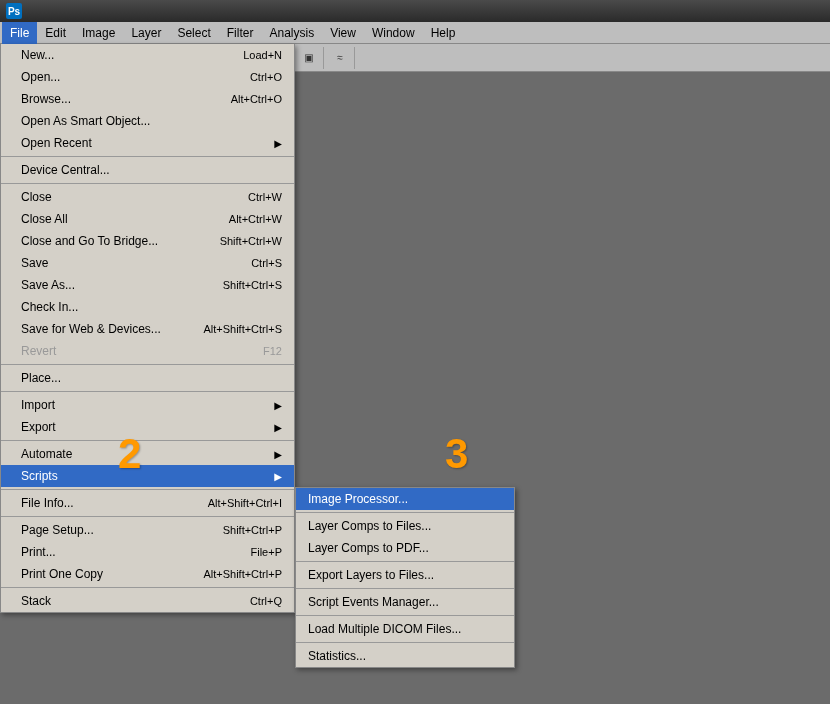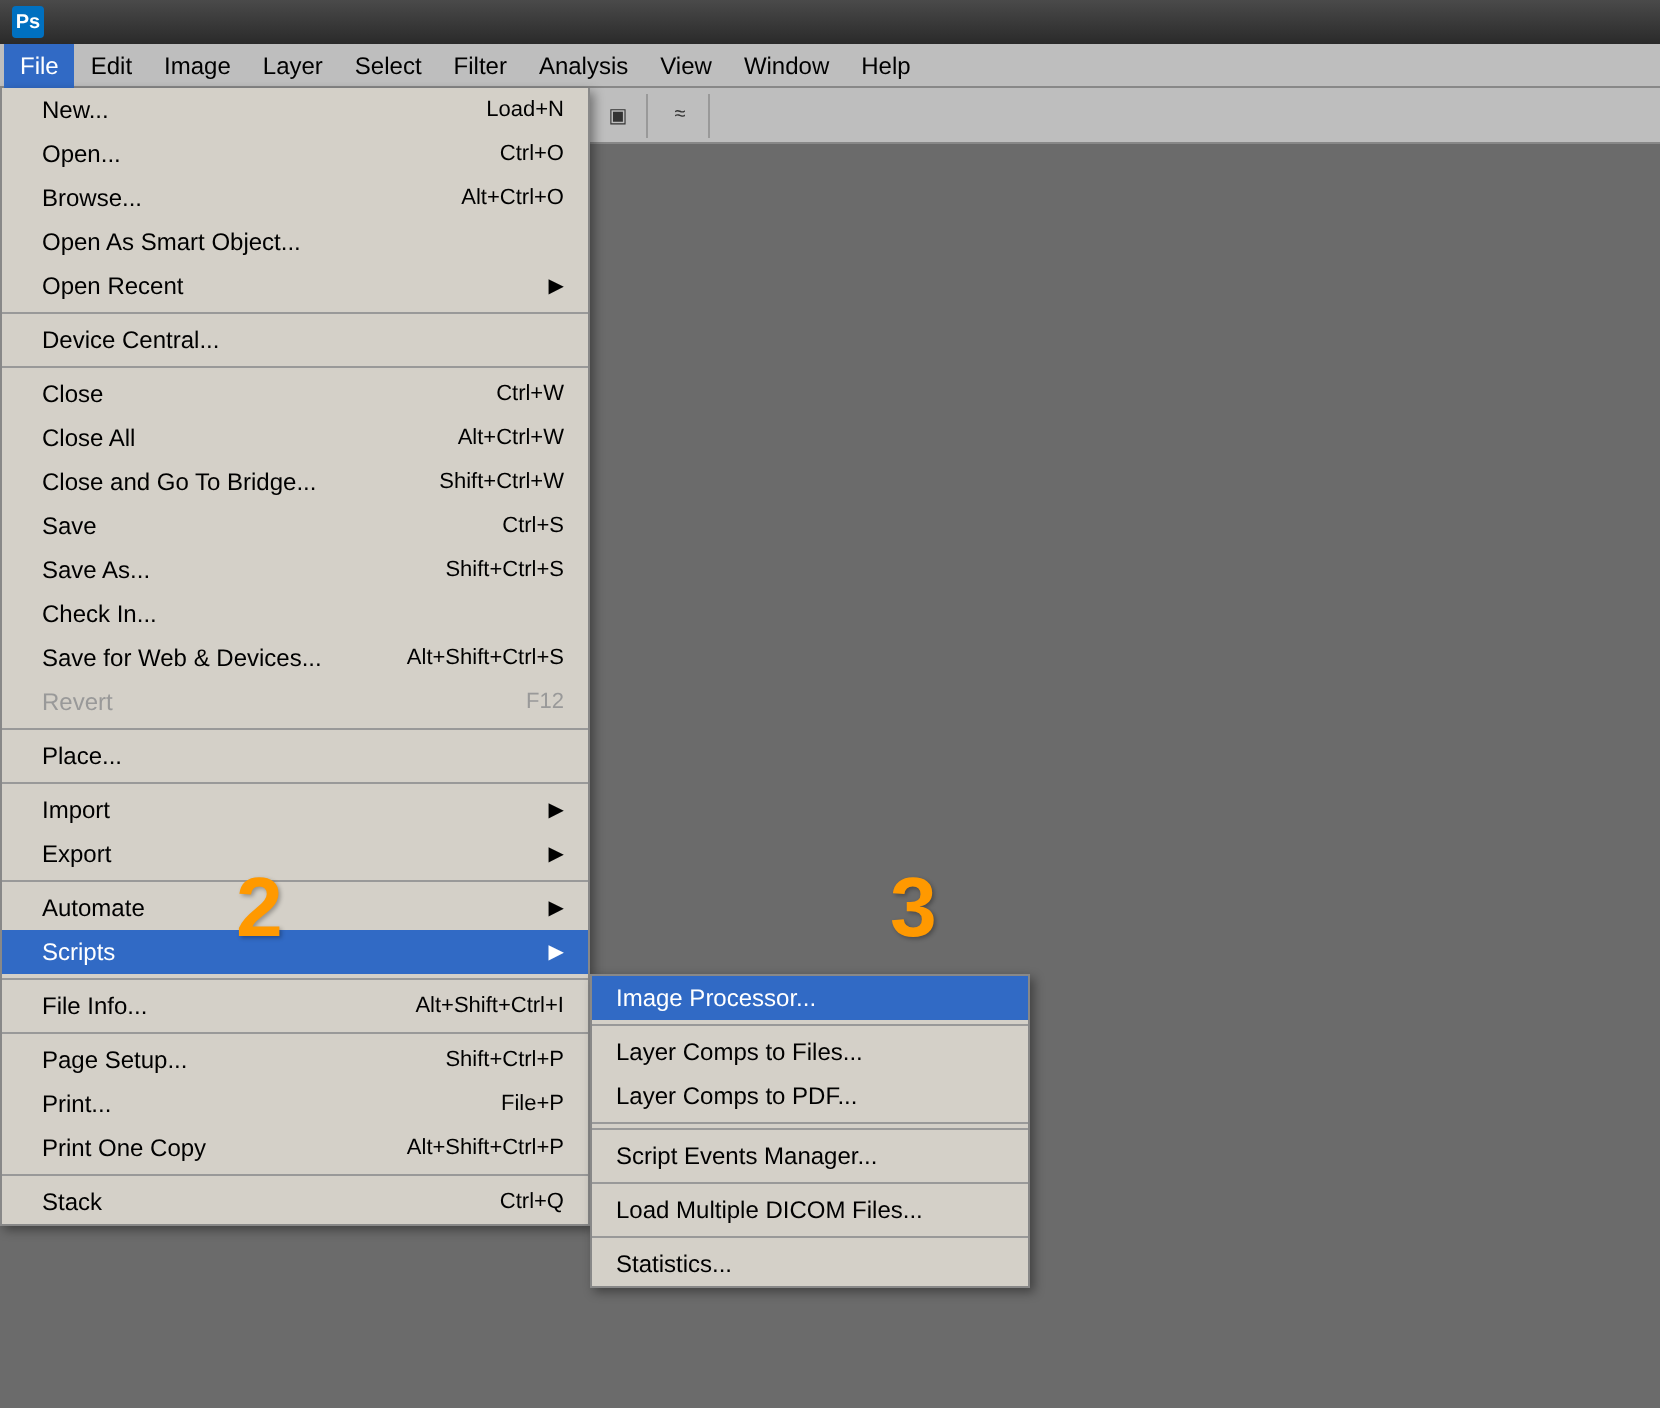--- a/index.html
+++ b/index.html
@@ -355,20 +355,23 @@
       <span>Image Processor...</span>
     </div>
     <div class="submenu-separator"></div>
     <div class="submenu-item">
       <span>Layer Comps to Files...</span>
     </div>
     <div class="submenu-item">
       <span>Layer Comps to PDF...</span>
     </div>
     <div class="submenu-separator"></div>
+    <div class="submenu-item">
+      <span>Export Layers to Files...</span>
+    </div>
     <div class="submenu-separator"></div>
     <div class="submenu-item">
       <span>Script Events Manager...</span>
     </div>
     <div class="submenu-separator"></div>
     <div class="submenu-item">
       <span>Load Multiple DICOM Files...</span>
     </div>
     <div class="submenu-separator"></div>
     <div class="submenu-item">

